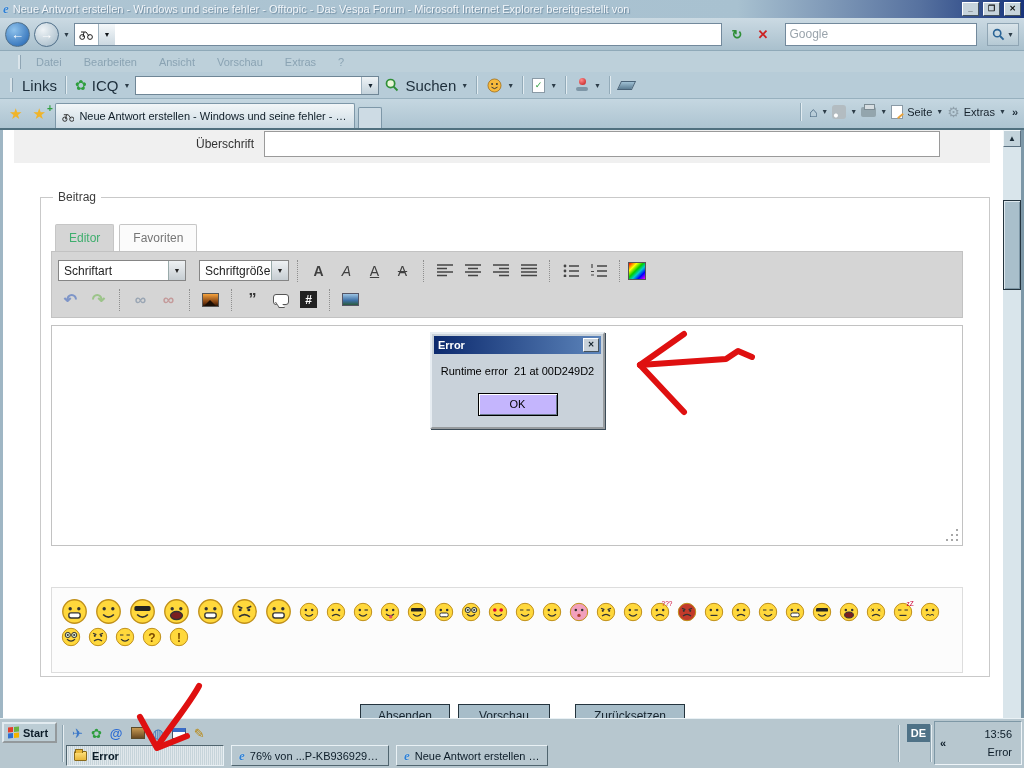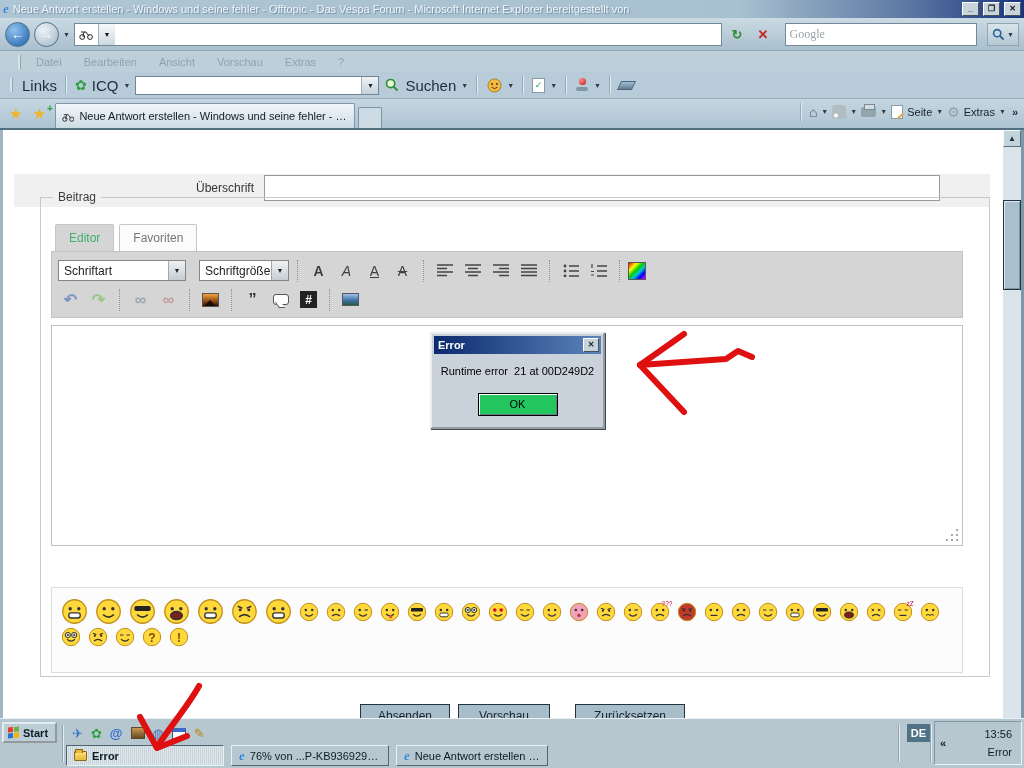--- a/index.html
+++ b/index.html
@@ -30,21 +30,21 @@
   .addr { width:648px; height:23px; background:#fff; border:1px solid #72899c;
     display:flex; align-items:center; gap:5px; padding:0 0 0 4px; font-size:12px; color:#101418; }
   .addr .url { flex:1; white-space:nowrap; overflow:hidden; }
   .addr .drop { width:17px; height:21px; background:linear-gradient(#f5f8fa,#ccd9e1);
     border-left:1px solid #9fb2bf; text-align:center; font-size:7px; line-height:21px; }
   .sq-btn { width:22px; height:22px; display:grid; place-items:center; font-size:13px; font-weight:bold; }
   .refresh { color:#2f8f37; }
   .stop { color:#cc2222; }
   .gbox { margin-left:auto; width:192px; height:23px; background:#fff; border:1px solid #72899c;
     display:flex; align-items:center; padding:0 4px; }
-  .gbox .ph { color:#9aa4ac; font-size:12px;font-family:Liberation Serif, serif; }
+  .gbox .ph { color:#9aa4ac; font-size:12px; }
   .gbtn { margin-left:auto; display:flex; align-items:center; gap:2px; height:23px; padding:0 4px;
     background:linear-gradient(#d9e4ea,#b5c9d4); border:1px solid #8fa5b4; }
 
   .menubar { position:absolute; top:51px; left:0; right:0; height:21px; background:#bdd0da;
     display:flex; align-items:center; padding-left:14px; }
   .menubar .mi { color:#8aa3b3; font-size:11px; padding:0 11px; }
   .grip { width:3px; height:14px; border-left:2px solid #d9e4ea; border-right:1px solid #8fa5b4; margin:0 4px; }
 
   .icqbar { position:absolute; top:72px; left:0; right:0; height:27px; background:#b7ccd8;
     border-bottom:1px solid #97b0be; display:flex; align-items:center; padding:0 6px; gap:5px; }
@@ -82,21 +82,21 @@
   .pageic { width:12px; height:14px; background:#fff; border:1px solid #8a9aa6; position:relative; }
   .pageic::after { content:""; position:absolute; right:-2px; bottom:1px; width:7px; height:2px; background:#e8a33d; transform:rotate(-40deg); }
   .gear { color:#8fa0ab; font-size:14px; }
   .chev2 { font-weight:bold; color:#1a2a36; padding:0 2px; }
 
   
   .edge { position:absolute; top:130px; bottom:50px; width:3px; background:#9fb6c4; }
   .edge.l { left:0; } .edge.r { right:0; background:#7d98a8; }
   .content { position:absolute; top:130px; left:3px; right:21px; bottom:50px; background:#fff; overflow:hidden; }
 
-  .head-panel { position:absolute; left:11px; right:13px; top:0; height:33px; background:#f0f0f0;margin-top:44px; }
+  .head-panel { position:absolute; left:11px; right:13px; top:0; height:33px; background:#f0f0f0; }
   .head-panel label { position:absolute; right: calc(100% - 240px); top:7px; font-size:12px; color:#333; }
   .head-input { position:absolute; left:250px; right:50px; top:1px; height:26px; border:1px solid #9a9a9a; background:#fff; font-size:12px; padding:0 4px; }
 
   fieldset.beitrag { position:absolute; left:37px; right:13px; top:60px; height:487px; border:1px solid #c9c9c9; }
   fieldset.beitrag legend { margin-left:12px; padding:0 5px; font-size:12px; color:#3c3c3c; }
 
   .ed-tabs { position:absolute; top:20px; left:14px; display:flex; gap:5px; }
   .ftab { height:27px; padding:0 13px; border:1px solid #c6c6c6; border-bottom:none; border-radius:2px 2px 0 0;
     background:#fbfbfb; color:#767676; font-size:12px; line-height:27px; }
   .ftab.active { background:#d5d5d5; color:#3fae6e; }
@@ -144,21 +144,21 @@
   
   .dialog { position:absolute; left:430px; top:332px; width:175px; height:97px; background:#c9d2da;
     border:2px outset #e7edf2; box-shadow:1px 1px 0 #3c4c58; z-index:40; }
   .dlg-title { height:18px; margin:2px; padding:0 2px 0 4px; background:linear-gradient(90deg,#0c2a6e,#5c84ba);
     display:flex; align-items:center; }
   .dlg-title .t { color:#fff; font-weight:bold; font-size:11px; flex:1; }
   .dlg-x { width:16px; height:14px; background:#c9d2da; border:1px solid; border-color:#fff #44525c #44525c #fff;
     font-size:8px; font-weight:bold; text-align:center; line-height:12px; }
   .dlg-msg { margin-top:11px; text-align:center; font-size:11px; color:#000; white-space:pre; }
   .dlg-ok { position:absolute; left:50%; transform:translateX(-50%); bottom:11px; width:80px; height:23px;
-    background:#22c55e; border:1px solid #000; box-shadow:inset 1px 1px 0 #fff, inset -1px -1px 0 #69798a;
+    background:#c4b5fd; border:1px solid #000; box-shadow:inset 1px 1px 0 #fff, inset -1px -1px 0 #69798a;
     font-size:11px; text-align:center; line-height:21px; color:#000; }
 
   
   .taskbar { position:absolute; bottom:0; left:0; right:0; height:50px; background:#b7c7cf; border-top:1px solid #e9f1f5; z-index:30; }
   .startbtn { position:absolute; left:2px; top:3px; height:21px; padding:0 7px 0 4px;
     background:#bccdd5; border:2px outset #e2ebf0; display:flex; align-items:center; gap:4px;
     font-weight:bold; font-size:11px; color:#0c1c28; }
   .flag { width:11px; height:11px; display:grid; grid-template-columns:1fr 1fr; grid-template-rows:1fr 1fr; gap:1px; transform:skewY(-6deg); }
   .flag i:nth-child(1){background:#e33e2b}.flag i:nth-child(2){background:#6cb33f}
   .flag i:nth-child(3){background:#2f6fd0}.flag i:nth-child(4){background:#f4b400}

